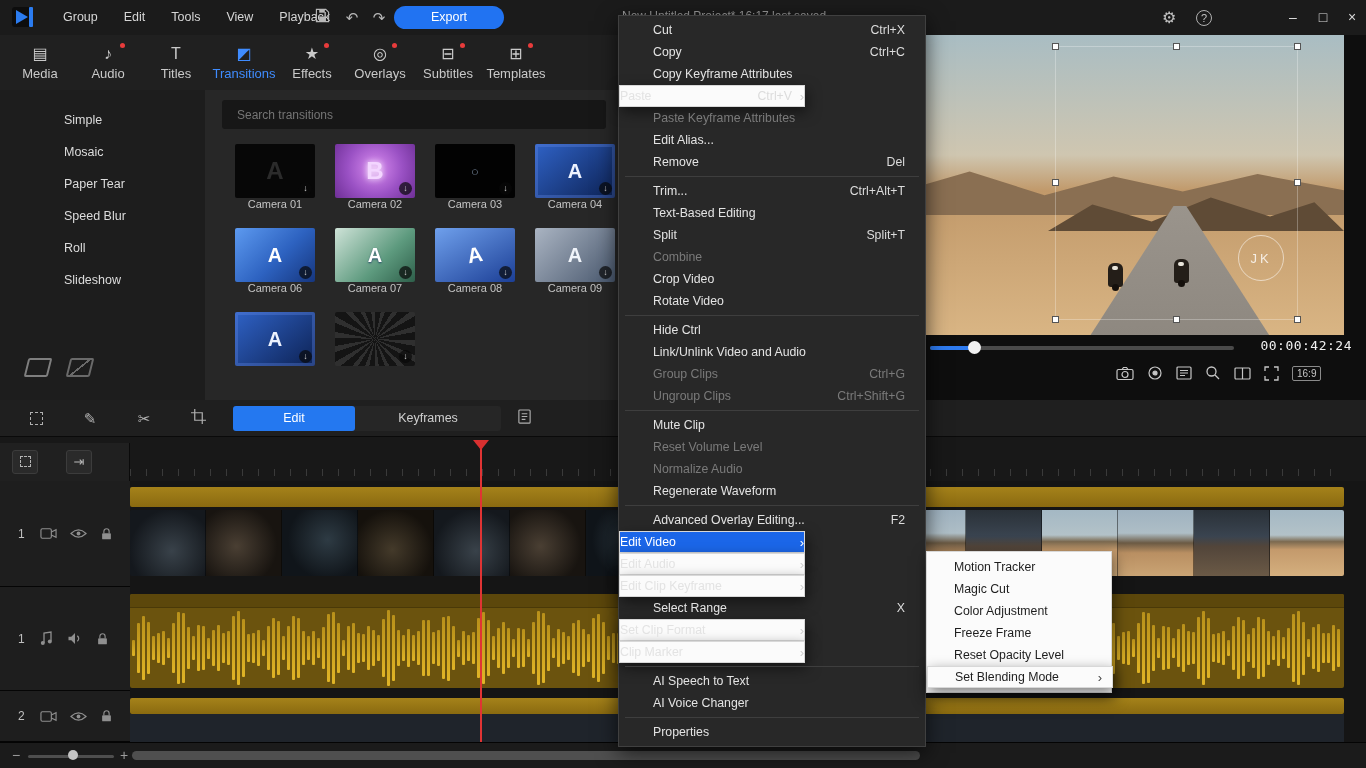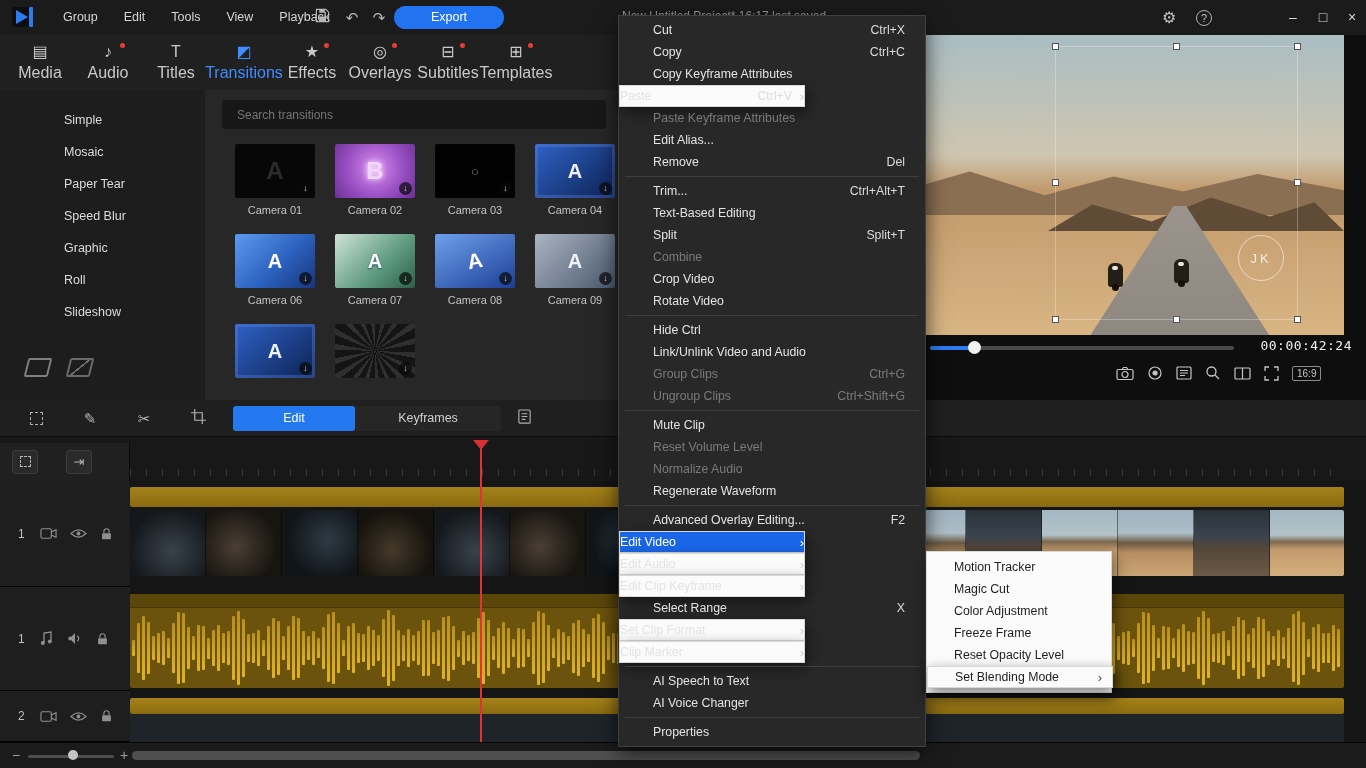--- a/index.html
+++ b/index.html
@@ -20,21 +20,21 @@
   .help-circle{left:1196px;top:10px;width:16px;height:16px;border:1px solid #b0b0b0;border-radius:50%;
                text-align:center;line-height:15px;font-size:11px;color:#c0c0c0}
   .gear{left:1162px;top:8px;font-size:16px;color:#c0c0c0}
   .win-btn{top:6px;width:24px;height:22px;text-align:center;line-height:22px;font-size:14px;color:#d8d8d8}
 
   
   .tabbar{left:0;top:35px;width:618px;height:55px;background:#202020;display:flex;align-items:center;padding-left:6px}
   .tab{position:relative;width:68px;height:55px;display:flex;flex-direction:column;align-items:center;
        justify-content:center;gap:3px;color:#c9c9c9}
   .tab-icon{font-size:16px;height:18px;line-height:18px}
-  .tab-label{font-size:16px;white-space:nowrap}
+  .tab-label{font-size:13px;white-space:nowrap}
   .tab.active{color:#3f8cff}
   .tab-dot{display:none;position:absolute;top:8px;right:17px;width:5px;height:5px;border-radius:50%;background:#e83b3b}
   .tab.badge .tab-dot{display:block}
 
   
   .catpanel{left:0;top:90px;width:205px;height:310px;background:#1d1d1d}
   .catlist{position:absolute;left:0;top:14px;width:205px}
   .cat{height:32px;line-height:32px;padding-left:64px;color:#dcdcdc;font-size:12.5px;white-space:nowrap}
   .style-icons{left:26px;top:268px;display:flex;gap:18px}
   .sq{width:24px;height:19px;border:2px solid #7f7f7f;transform:skewX(-14deg);border-radius:2px}
@@ -47,21 +47,21 @@
   .searchbox{position:absolute;left:17px;top:10px;width:384px;height:29px;background:#171717;border-radius:3px}
   .searchbox input{width:100%;height:100%;background:transparent;border:0;outline:0;color:#9a9a9a;
                    font-family:"Liberation Sans",sans-serif;font-size:12px;padding-left:15px}
   .tgrid{position:absolute;left:30px;top:54px;width:382px;display:grid;grid-template-columns:repeat(4,80px);
          column-gap:20px;row-gap:17px}
   .tcard{width:80px}
   .thumb{position:relative;width:80px;height:54px;border-radius:2px;background:#000;overflow:hidden}
   .tglyph{position:absolute;inset:0;display:flex;align-items:center;justify-content:center;font-weight:bold;font-size:24px}
   .dl{position:absolute;right:3px;bottom:3px;width:13px;height:13px;border-radius:50%;background:rgba(8,8,8,.7);
       color:#cfcfcf;font-size:9px;line-height:13px;text-align:center}
-  .tname{margin-top:6px;text-align:center;font-size:11px;color:#c4c4c4;height:13px;white-space:nowrap}
+  .tname{text-align:center;font-size:11px;color:#c4c4c4;height:13px;white-space:nowrap}
   .v-cam01 .thumb{background:#070707}.v-cam01 .tglyph{color:#2b2b2b}
   .v-cam02 .thumb{background:radial-gradient(circle at 50% 45%,#d98cf0 0%,#9a51c4 55%,#6e2f96 100%)}
   .v-cam02 .tglyph{color:#f3d6ff;text-shadow:0 0 6px #fff}
   .v-cam03 .thumb{background:#020202}.v-cam03 .tglyph{color:#7d8fa5;font-size:13px}
   .v-cam04 .thumb{background:linear-gradient(140deg,#2f62c6,#0d2254);box-shadow:inset 0 0 0 3px rgba(96,136,226,.35)}
   .v-cam04 .tglyph{color:#eef3ff;font-size:20px}
   .v-cam06 .thumb{background:linear-gradient(135deg,#5d9af0 0%,#2d62c0 55%,#16367e 100%)}
   .v-cam06 .tglyph{color:#fff;font-size:20px}
   .v-cam07 .thumb{background:linear-gradient(135deg,#cfe3d8,#5d9a7e 60%,#2e5f4a)}
   .v-cam07 .tglyph{color:#fff;font-size:20px;text-shadow:0 1px 2px #246}
@@ -250,21 +250,20 @@
       </div>
     </div>
 
   <div class="catpanel abs">
     <div class="catlist">
 
     <div class="cat">Simple</div>
         <div class="cat">Mosaic</div>
         <div class="cat">Paper Tear</div>
         <div class="cat">Speed Blur</div>
-        <div class="cat">Graphic</div>
         <div class="cat">Roll</div>
         <div class="cat">Slideshow</div>
       </div>
     <div class="style-icons abs">
       <span class="sq"></span>
       <span class="sq b"></span>
     </div>
   </div>
   <div class="collapse abs">‹</div>
 

